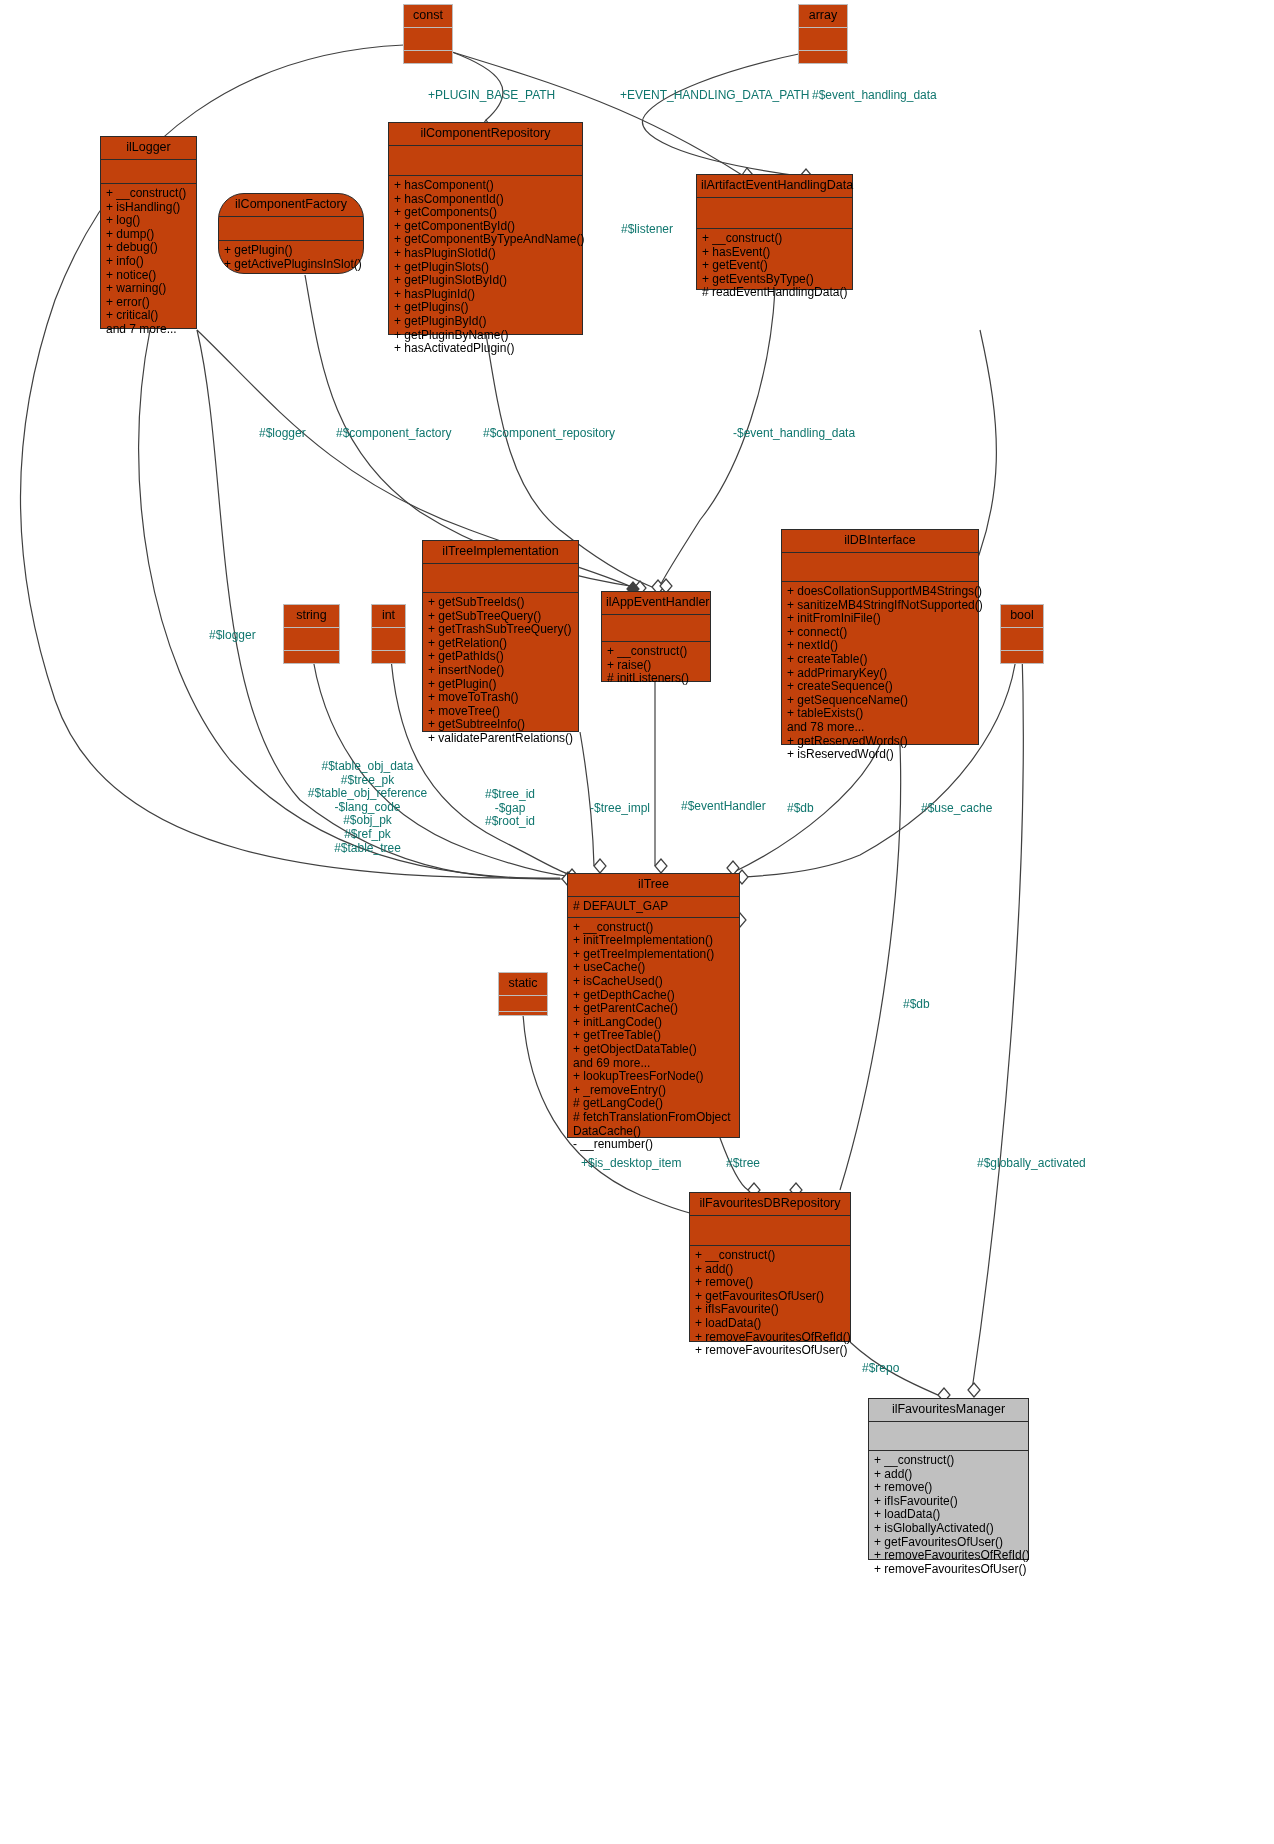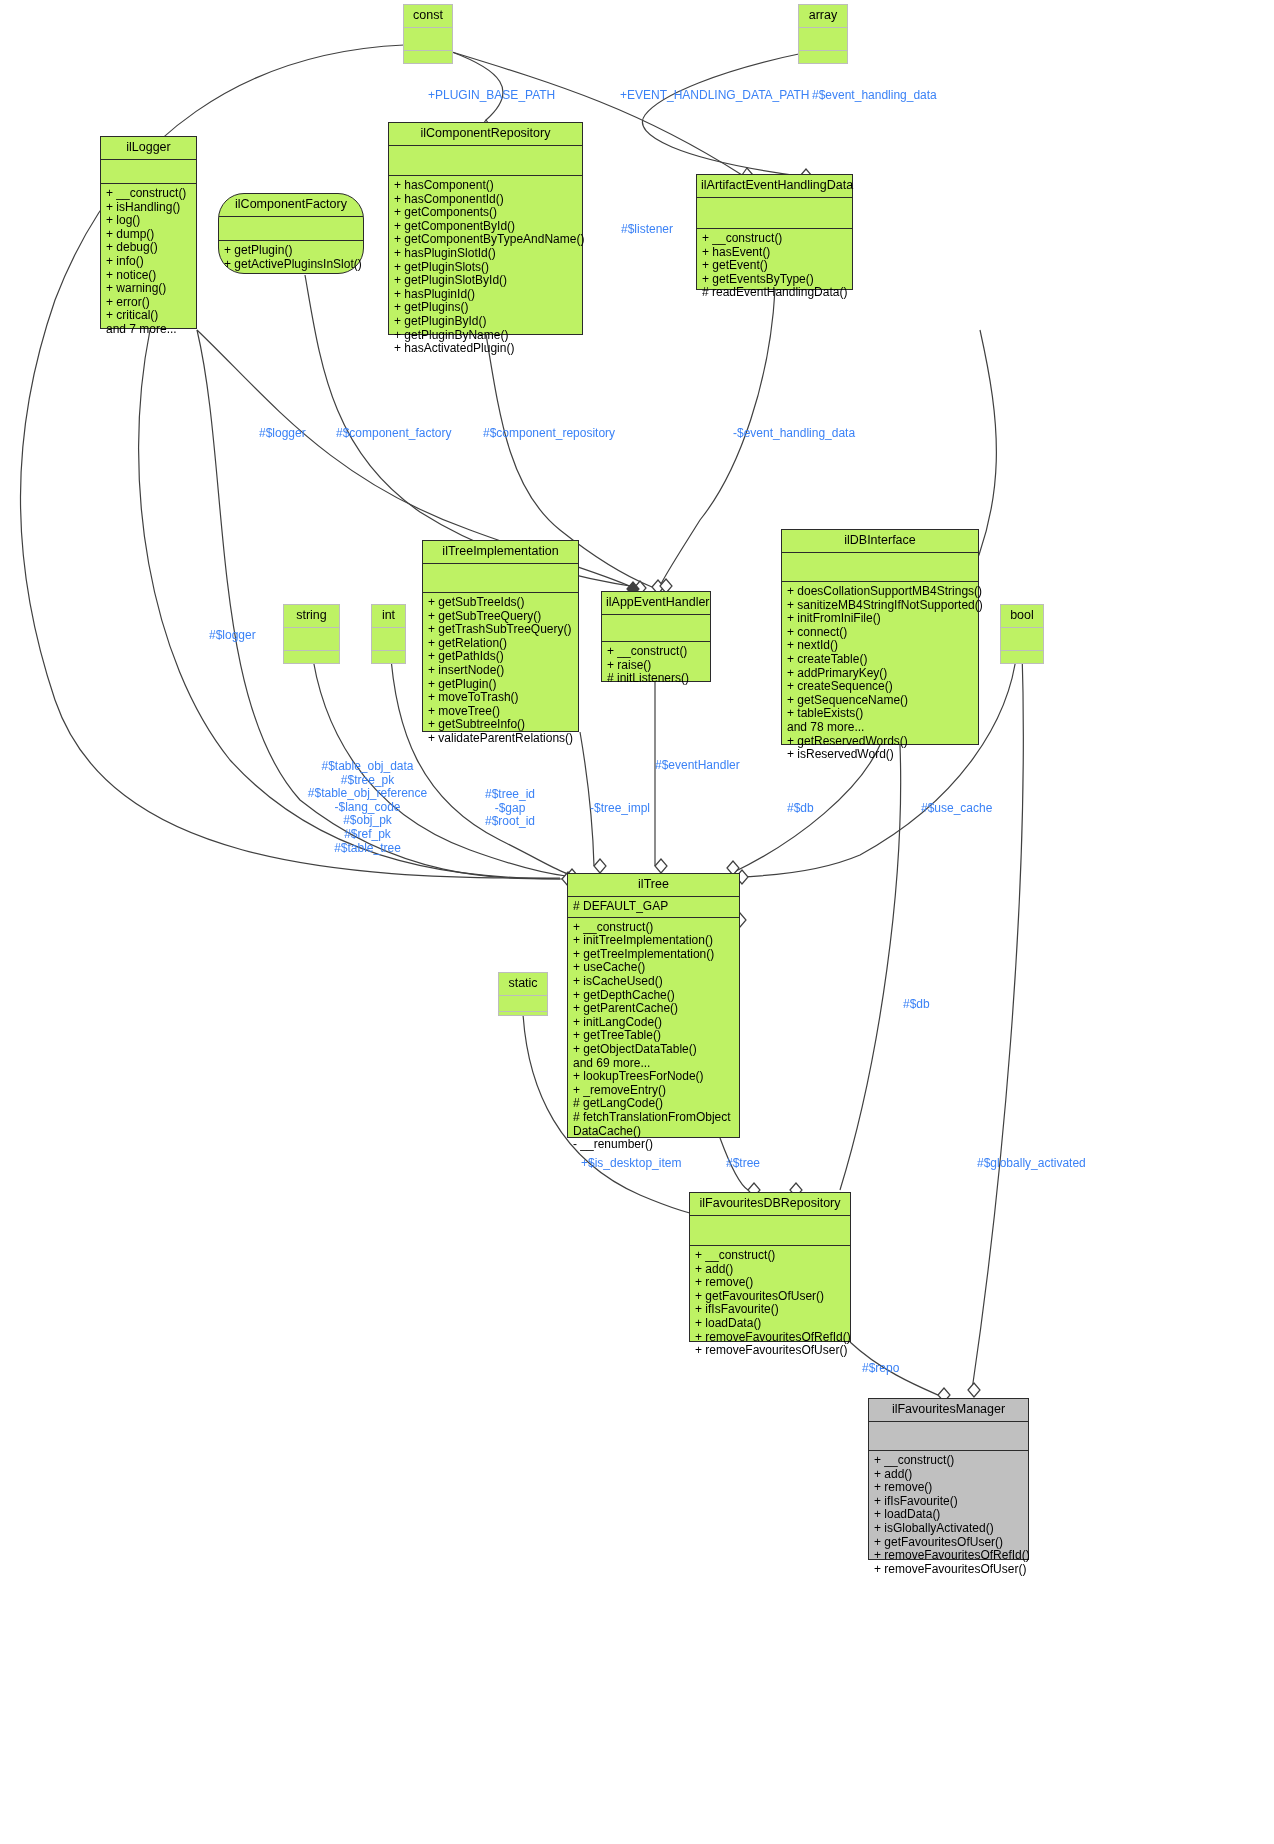--- a/index.html
+++ b/index.html
@@ -17,21 +17,21 @@
   svg.edges{
     position:absolute;
     left:0; top:0;
     width:1274px;
     height:1844px;
     pointer-events:none;
   }
   .uml-box{
     position:absolute;
     border:1px solid #2b2b2b;
-    background:#bef264;
+    background:#c2410c;
     box-sizing:border-box;
   }
   .uml-box.light{
     border:1px solid #bdbdbd;
   }
   .uml-box.filled{
     background:#c0c0c0;
   }
   .uml-box .title{
     text-align:center;
@@ -60,21 +60,21 @@
     line-height:13.6px;
     padding:3px 5px 4px 5px;
   }
   .uml-box.light .ops{ min-height:16px; }
   .row{ white-space:nowrap; }
   .edge-label{
     position:absolute;
     font-size:12px;
     line-height:13.6px;
     white-space:pre;
-    color:#3b82f6;
+    color:#0f766e;
   }
   .edge-label.center{ text-align:center; }
 </style>
 </head>
 <body>
 
 <div id="canvas">
 
   <svg class="edges" viewBox="0 0 1274 1844">
     <g fill="none" stroke="#404040" stroke-width="1.2">
@@ -375,21 +375,21 @@
 #$obj_pk
 #$ref_pk
 #$table_tree</div>
 
   <div class="edge-label center" style="left:468px; top:788px; width:84px;">#$tree_id
 -$gap
 #$root_id</div>
 
   <div class="edge-label" style="left:590px; top:802px;">-$tree_impl</div>
 
-  <div class="edge-label" style="left:655px; top:759px;">#$eventHandler</div>
+  <div class="edge-label" style="left:655px; top:800px;padding-left:26px;">#$eventHandler</div>
 
   <div class="edge-label" style="left:787px; top:802px;">#$db</div>
 
   <div class="edge-label" style="left:921px; top:802px;">#$use_cache</div>
 
   <div class="edge-label" style="left:903px; top:998px;">#$db</div>
 
   <div class="edge-label" style="left:977px; top:1157px;">#$globally_activated</div>
 
   <div class="edge-label" style="left:581px; top:1157px;">+$is_desktop_item</div>

